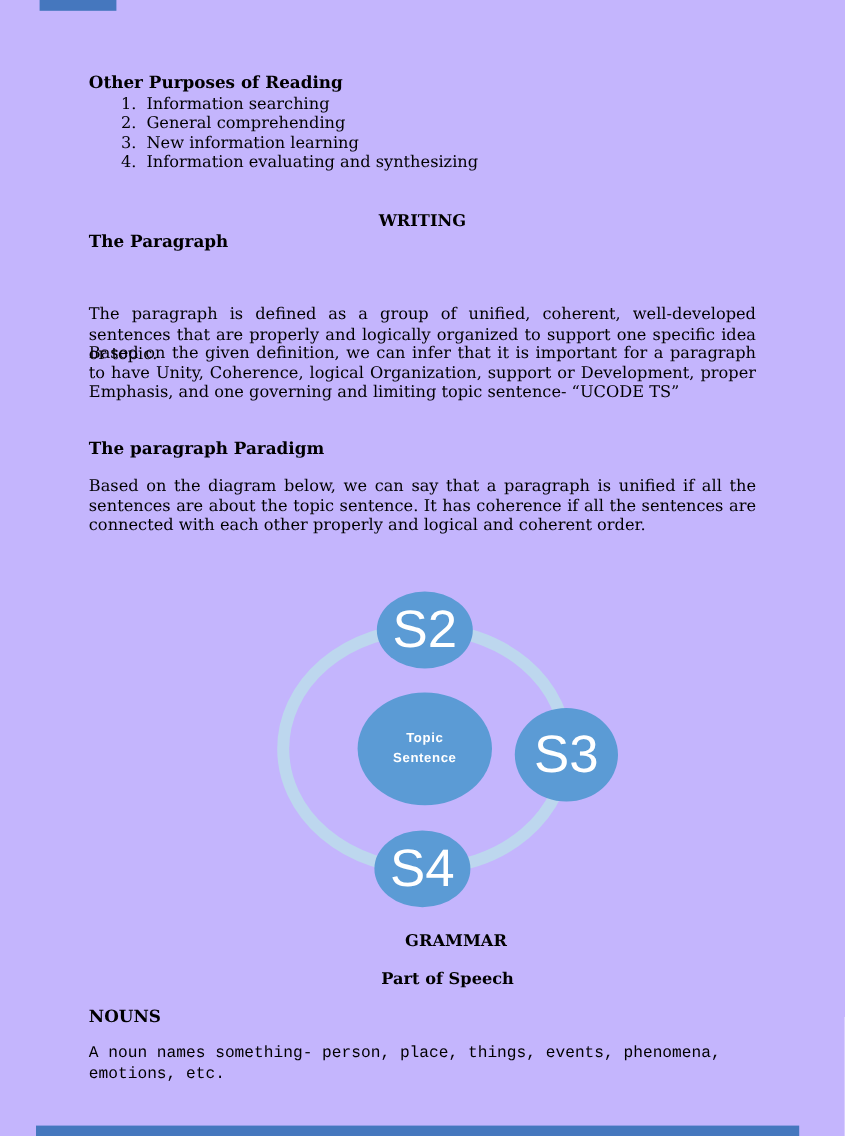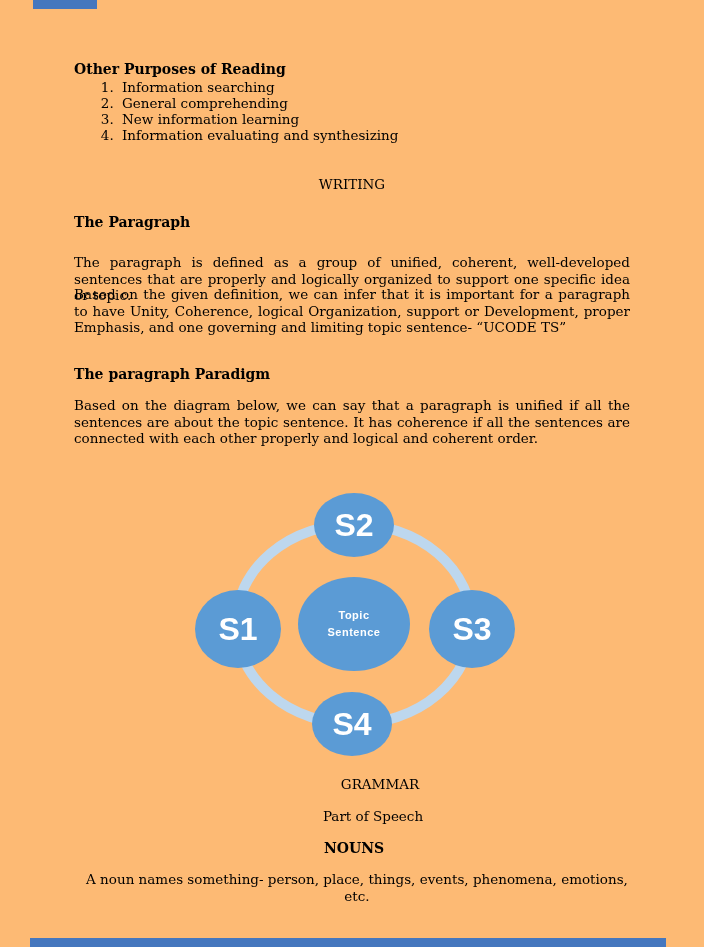--- a/index.html
+++ b/index.html
@@ -1,51 +1,51 @@
 <!DOCTYPE html>
 <html><head>
 <meta charset="utf-8">
 <style>
   html, body { margin: 0; padding: 0; background: #ffffff; }
   .page {
     position: relative;
     width: 704px;
     height: 947px;
-    background: #fdba74;
+    background: #c4b5fd;
     font-family: "DejaVu Serif", "Liberation Serif", serif;
     color: #000000;
     overflow: hidden;
   }
   .abs { position: absolute; }
   .edge-bar { position: absolute; background: #4577be; }
   .bar-top-left { left: 33px; top: 0; width: 64px; height: 9px; }
   .bar-bottom { left: 30px; top: 938px; width: 636px; height: 9px; }
 
   .h-left   { left: 74px; width: 560px; font-weight: bold; font-size: 14px; line-height: 16px; }
-  .h-center { left: 0; width: 704px; text-align: center; font-weight: normal; font-size: 13.5px; line-height: 16px; }
+  .h-center { left: 0; width: 704px; text-align: center; font-weight: bold; font-size: 13.5px; line-height: 16px; }
   .body-text { left: 74px; width: 556px; font-size: 13.5px; line-height: 16.6px; text-align: justify; }
 
   .reading-list { left: 97px; width: 520px; font-size: 13.5px; line-height: 16px; }
   .reading-list ol { margin: 0; padding: 0 0 0 21px; list-style-type: decimal; }
   .reading-list li { padding-left: 4px; }
 
   
   .diagram { left: 0; top: 485px; width: 704px; height: 285px; }
   .ring-svg { position: absolute; left: 0; top: 0; }
   .node {
     position: absolute;
     background: #5b9bd5;
     border-radius: 50%;
     color: #ffffff;
     display: flex;
     align-items: center;
     justify-content: center;
     font-family: "Liberation Sans", "DejaVu Sans", sans-serif;
   }
-  .node-s { font-size: 32px; font-weight: 700; line-height: 1; }
+  .node-s { font-size: 44px; font-weight: 400; line-height: 1; }
   .node-top    { left: 314px; top: 8px;   width: 80px; height: 64px; }
   .node-bottom { left: 312px; top: 207px; width: 80px; height: 64px; }
   .node-left   { left: 195px; top: 105px; width: 86px; height: 78px; }
   .node-right  { left: 429px; top: 105px; width: 86px; height: 78px; }
   .node-center {
     left: 298px; top: 92px; width: 112px; height: 94px;
     font-size: 11px; font-weight: bold; letter-spacing: 0.5px;
     line-height: 1.55; text-align: center;
   }
   .node-center .center-label { width: 64px; }
@@ -63,46 +63,45 @@
     <ol>
       <li>Information searching</li>
       <li>General comprehending</li>
       <li>New information learning</li>
       <li>Information evaluating and synthesizing</li>
     </ol>
   </div>
 
   <div class="abs h-center" style="top:176px;">WRITING</div>
 
-  <div class="abs h-left" style="top:214px;">The Paragraph</div>
+  <div class="abs h-left" style="top:194px;">The Paragraph</div>
 
   <div class="abs body-text" style="top:236px;margin-top:18px;">The paragraph is defined as a group of unified, coherent, well-developed sentences that are properly and logically organized to support one specific idea or topic.</div>
 
   <div class="abs body-text" style="top:286px;">Based on the given definition, we can infer that it is important for a paragraph to have Unity, Coherence, logical Organization, support or Development, proper Emphasis, and one governing and limiting topic sentence- “UCODE TS”</div>
 
   <div class="abs h-left" style="top:366px;">The paragraph Paradigm</div>
 
   <div class="abs body-text" style="top:397px;">Based on the diagram below, we can say that a paragraph is unified if all the sentences are about the topic sentence. It has coherence if all the sentences are connected with each other properly and logical and coherent order.</div>
 
   <div class="abs diagram">
     <svg class="ring-svg" width="704" height="285">
       <ellipse cx="354" cy="139" rx="118" ry="100" fill="none" stroke="#bdd7ee" stroke-width="10"></ellipse>
     </svg>
     <div class="node node-s node-top">S2</div>
-    <div class="node node-s node-left">S1</div>
     <div class="node node-center">
       <div class="center-label">Topic Sentence</div>
     </div>
     <div class="node node-s node-right">S3</div>
     <div class="node node-s node-bottom">S4</div>
   </div>
 
   <div class="abs h-center" style="top:776px;padding-left:28px;">GRAMMAR</div>
 
   <div class="abs h-center" style="top:808px;margin-left:21px;">Part of Speech</div>
 
-  <div class="abs h-left" style="top:840px;text-align:center;">NOUNS</div>
+  <div class="abs h-left" style="top:840px;">NOUNS</div>
 
-  <div class="abs body-text" style="top:871px; width:566px; text-align:center;">A noun names something- person, place, things, events, phenomena, emotions, etc.</div>
+  <div class="abs body-text" style="top:871px; width:566px; text-align:left;font-family:Liberation Mono, monospace;">A noun names something- person, place, things, events, phenomena, emotions, etc.</div>
 
   <div class="edge-bar bar-bottom"></div>
 
 </div>
 
 </body></html>

